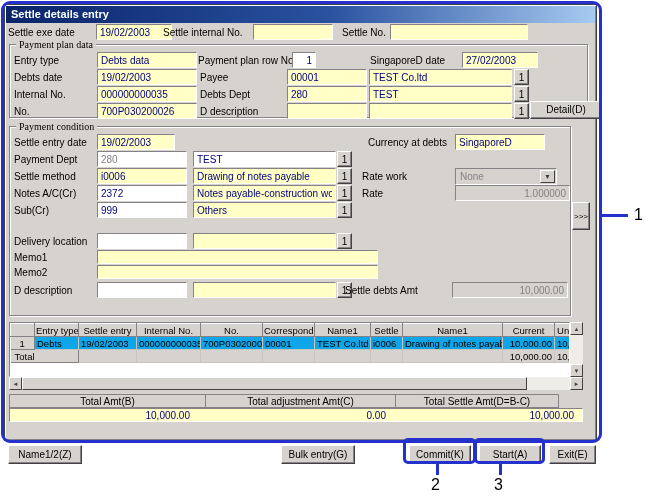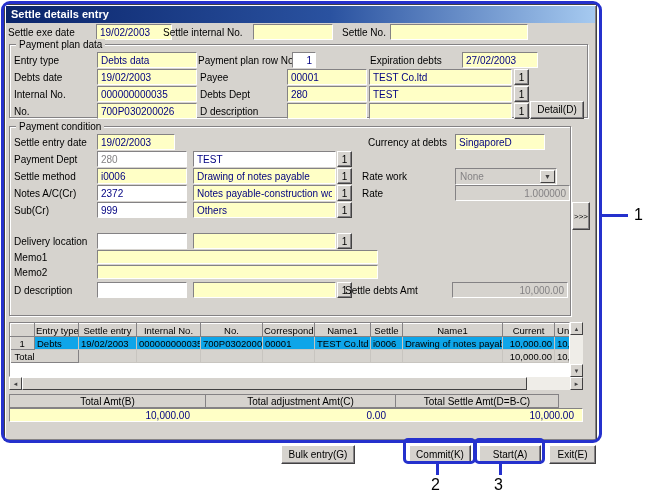--- a/index.html
+++ b/index.html
@@ -21,21 +21,21 @@
   .grayfld { background:#d6d3ce; color:#848284; }
   .graytx { color:#848284; }
   .rt { text-align:right; }
 
   .btn { position:absolute; border:1px solid; border-color:#ffffff #424142 #424142 #ffffff;
          box-shadow: inset -1px -1px 0 #848284; background:#d6d3ce; font-family:inherit; font-size:10px;
          color:#000; text-align:center; cursor:default; padding:0; }
   .lk { width:15px; height:16px; line-height:13px; }
 
   .grp { position:absolute; border:1px solid #848284; box-shadow: 1px 1px 0 #ffffff, inset 1px 1px 0 #ffffff; }
-  .legend { position:absolute; top:-6px; left:6px; background:#d6d3ce; padding:0 3px; font-size:10px; line-height:11px; white-space:nowrap; }
+  .legend { position:absolute; top:-6px; left:6px; background:#d6d3ce; padding:0 3px; font-size:10px; line-height:11px; white-space:nowrap;font-family:Liberation Serif, serif; }
 
   .combo { position:absolute; height:17px; border:1px solid; border-color:#848284 #ffffff #ffffff #848284; background:#d6d3ce; }
   .combo .val { position:absolute; left:4px; top:2px; font-size:10px; color:#848284; }
   .combo .drop { position:absolute; right:1px; top:1px; width:15px; height:13px; border:1px solid;
                  border-color:#ffffff #424142 #424142 #ffffff; background:#d6d3ce; font-size:7px; color:#424142;
                  text-align:center; line-height:12px; padding:0; }
 
   .gridwrap { position:absolute; left:9px; top:322px; width:561px; height:55px; background:#ffffff;
               border:1px solid; border-color:#848284 #ffffff #ffffff #848284; overflow:hidden; }
   table.grid { border-collapse:collapse; table-layout:fixed; width:584px; font-size:9.5px; }
@@ -82,21 +82,21 @@
   <input class="fld yellow" style="left: 390px; top: 24px; width: 138px;" value="">
 
   <div class="grp" style="left:9px;top:44px;width:579px;height:74px">
     <span class="legend">Payment plan data</span>
   </div>
 
   <span class="lbl" style="left:14px;top:55px">Entry type</span>
   <input class="fld yellow" style="left: 97px; top: 52px; width: 100px;" value="Debts data">
   <span class="lbl" style="left:198px;top:55px">Payment plan row No.</span>
   <input class="fld rt" style="left: 292px; top: 52px; width: 24px;" value="1">
-  <span class="lbl" style="left:370px;top:55px">Expiration debts</span>
+  <span class="lbl" style="left:370px;top:55px">SingaporeD date</span>
   <input class="fld yellow" style="left: 462px; top: 52px; width: 76px;" value="27/02/2003">
 
   <span class="lbl" style="left:14px;top:72px">Debts date</span>
   <input class="fld yellow" style="left: 97px; top: 69px; width: 100px;" value="19/02/2003">
   <span class="lbl" style="left:200px;top:72px">Payee</span>
   <input class="fld yellow" style="left: 287px; top: 69px; width: 80px;" value="00001">
   <input class="fld yellow" style="left: 369px; top: 69px; width: 143px;" value="TEST Co.ltd">
   <button class="btn lk" style="left:514px;top:69px">1</button>
 
   <span class="lbl" style="left:14px;top:89px">Internal No.</span>
@@ -105,21 +105,21 @@
   <input class="fld yellow" style="left: 287px; top: 86px; width: 80px;" value="280">
   <input class="fld yellow" style="left: 369px; top: 86px; width: 143px;" value="TEST">
   <button class="btn lk" style="left:514px;top:86px">1</button>
 
   <span class="lbl" style="left:14px;top:106px">No.</span>
   <input class="fld yellow" style="left: 97px; top: 103px; width: 100px;" value="700P030200026">
   <span class="lbl" style="left:200px;top:106px">D description</span>
   <input class="fld yellow" style="left: 287px; top: 103px; width: 80px;" value="">
   <input class="fld yellow" style="left: 369px; top: 103px; width: 143px;" value="">
   <button class="btn lk" style="left:514px;top:103px">1</button>
-  <button class="btn" style="left:530px;top:101px;width:54px;height:18px;line-height:16px">Detail(D)</button>
+  <button class="btn" style="left:530px;top:101px;width:72px;height:18px;line-height:16px">Detail(D)</button>
 
   <div class="grp" style="left:9px;top:126px;width:562px;height:190px">
     <span class="legend">Payment condition</span>
   </div>
 
   <span class="lbl" style="left:14px;top:137px">Settle entry date</span>
   <input class="fld yellow" style="left: 97px; top: 134px; width: 78px;" value="19/02/2003">
   <span class="lbl" style="left:368px;top:137px">Currency at debts</span>
   <input class="fld yellow" style="left: 455px; top: 134px; width: 90px;" value="SingaporeD">
 
@@ -241,20 +241,21 @@
 
   <div class="sumlbl" style="left:9px;top:394px;width:197px">Total Amt(B)</div>
   <div class="sumlbl" style="left:205px;top:394px;width:191px">Total adjustment Amt(C)</div>
   <div class="sumlbl" style="left:395px;top:394px;width:164px">Total Settle Amt(D=B-C)</div>
   <div class="sumvalrow">
     <span class="sumval" style="left:10px;width:170px">10,000.00</span>
     <span class="sumval" style="left:196px;width:180px">0.00</span>
     <span class="sumval" style="left:386px;width:178px">10,000.00</span>
   </div>
 
+  <button class="btn" style="left:8px;top:445px;width:74px;height:19px">Name1/2(Z)</button>
   <button class="btn" style="left:281px;top:445px;width:74px;height:19px">Bulk entry(G)</button>
   <button class="btn" style="left:409px;top:445px;width:62px;height:19px">Commit(K)</button>
   <button class="btn" style="left:479px;top:445px;width:62px;height:19px">Start(A)</button>
   <button class="btn" style="left:549px;top:445px;width:47px;height:19px">Exit(E)</button>
 
   <div class="ann" style="left:1px;top:1px;width:601px;height:442px"></div>
   <div class="annline" style="left:602px;top:214px;width:26px;height:3px"></div>
   <span class="annnum" style="left:634px;top:206px">1</span>
 
   <div class="ann" style="left:403px;top:438px;width:73px;height:26px;border-radius:5px"></div>

